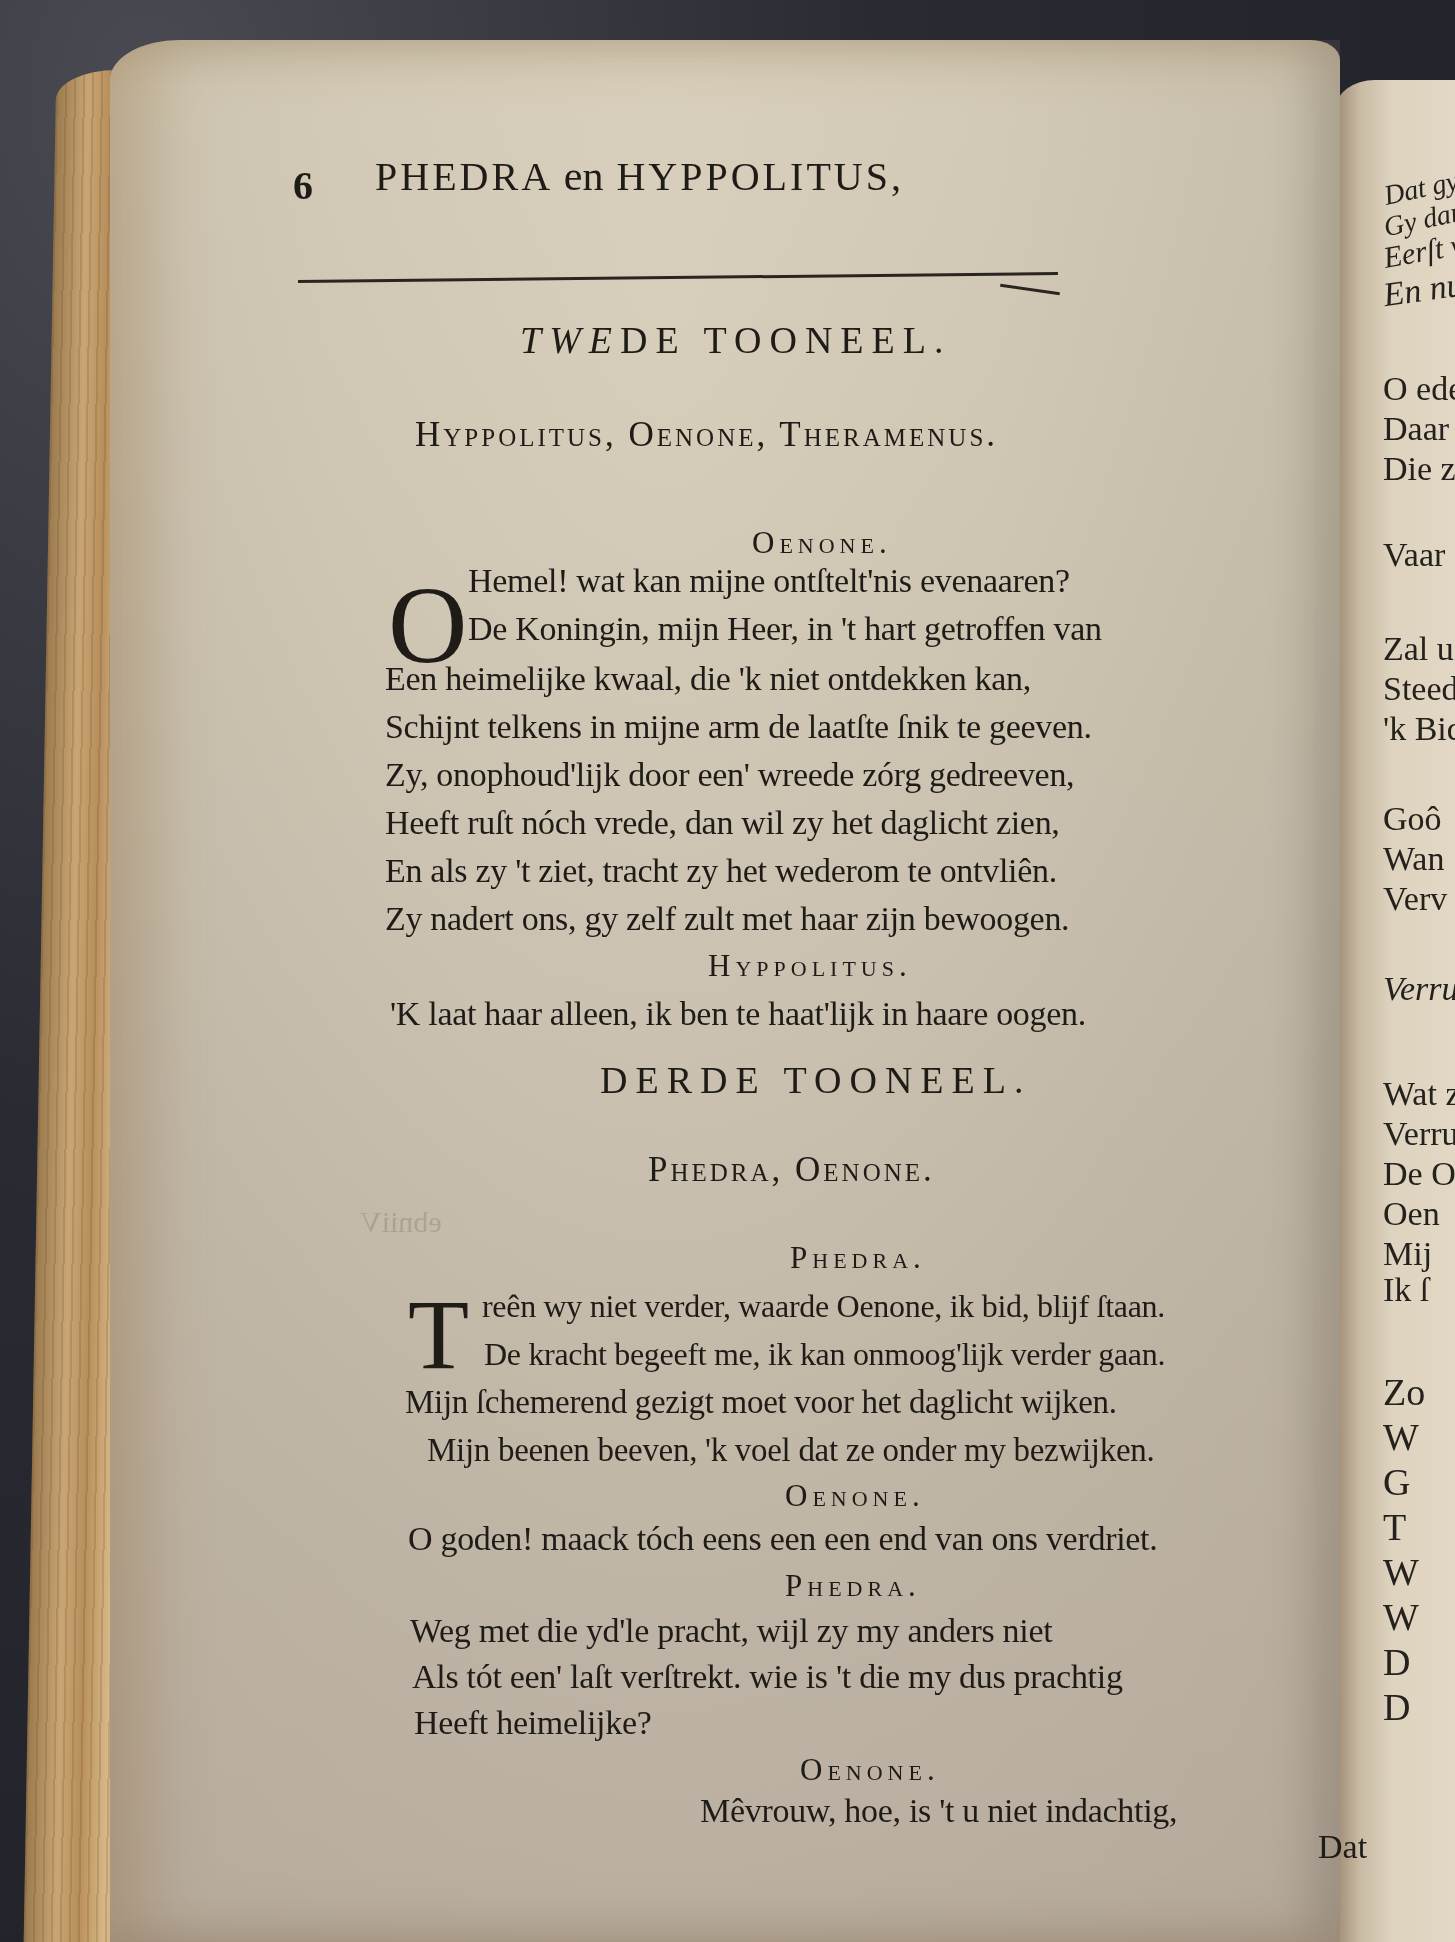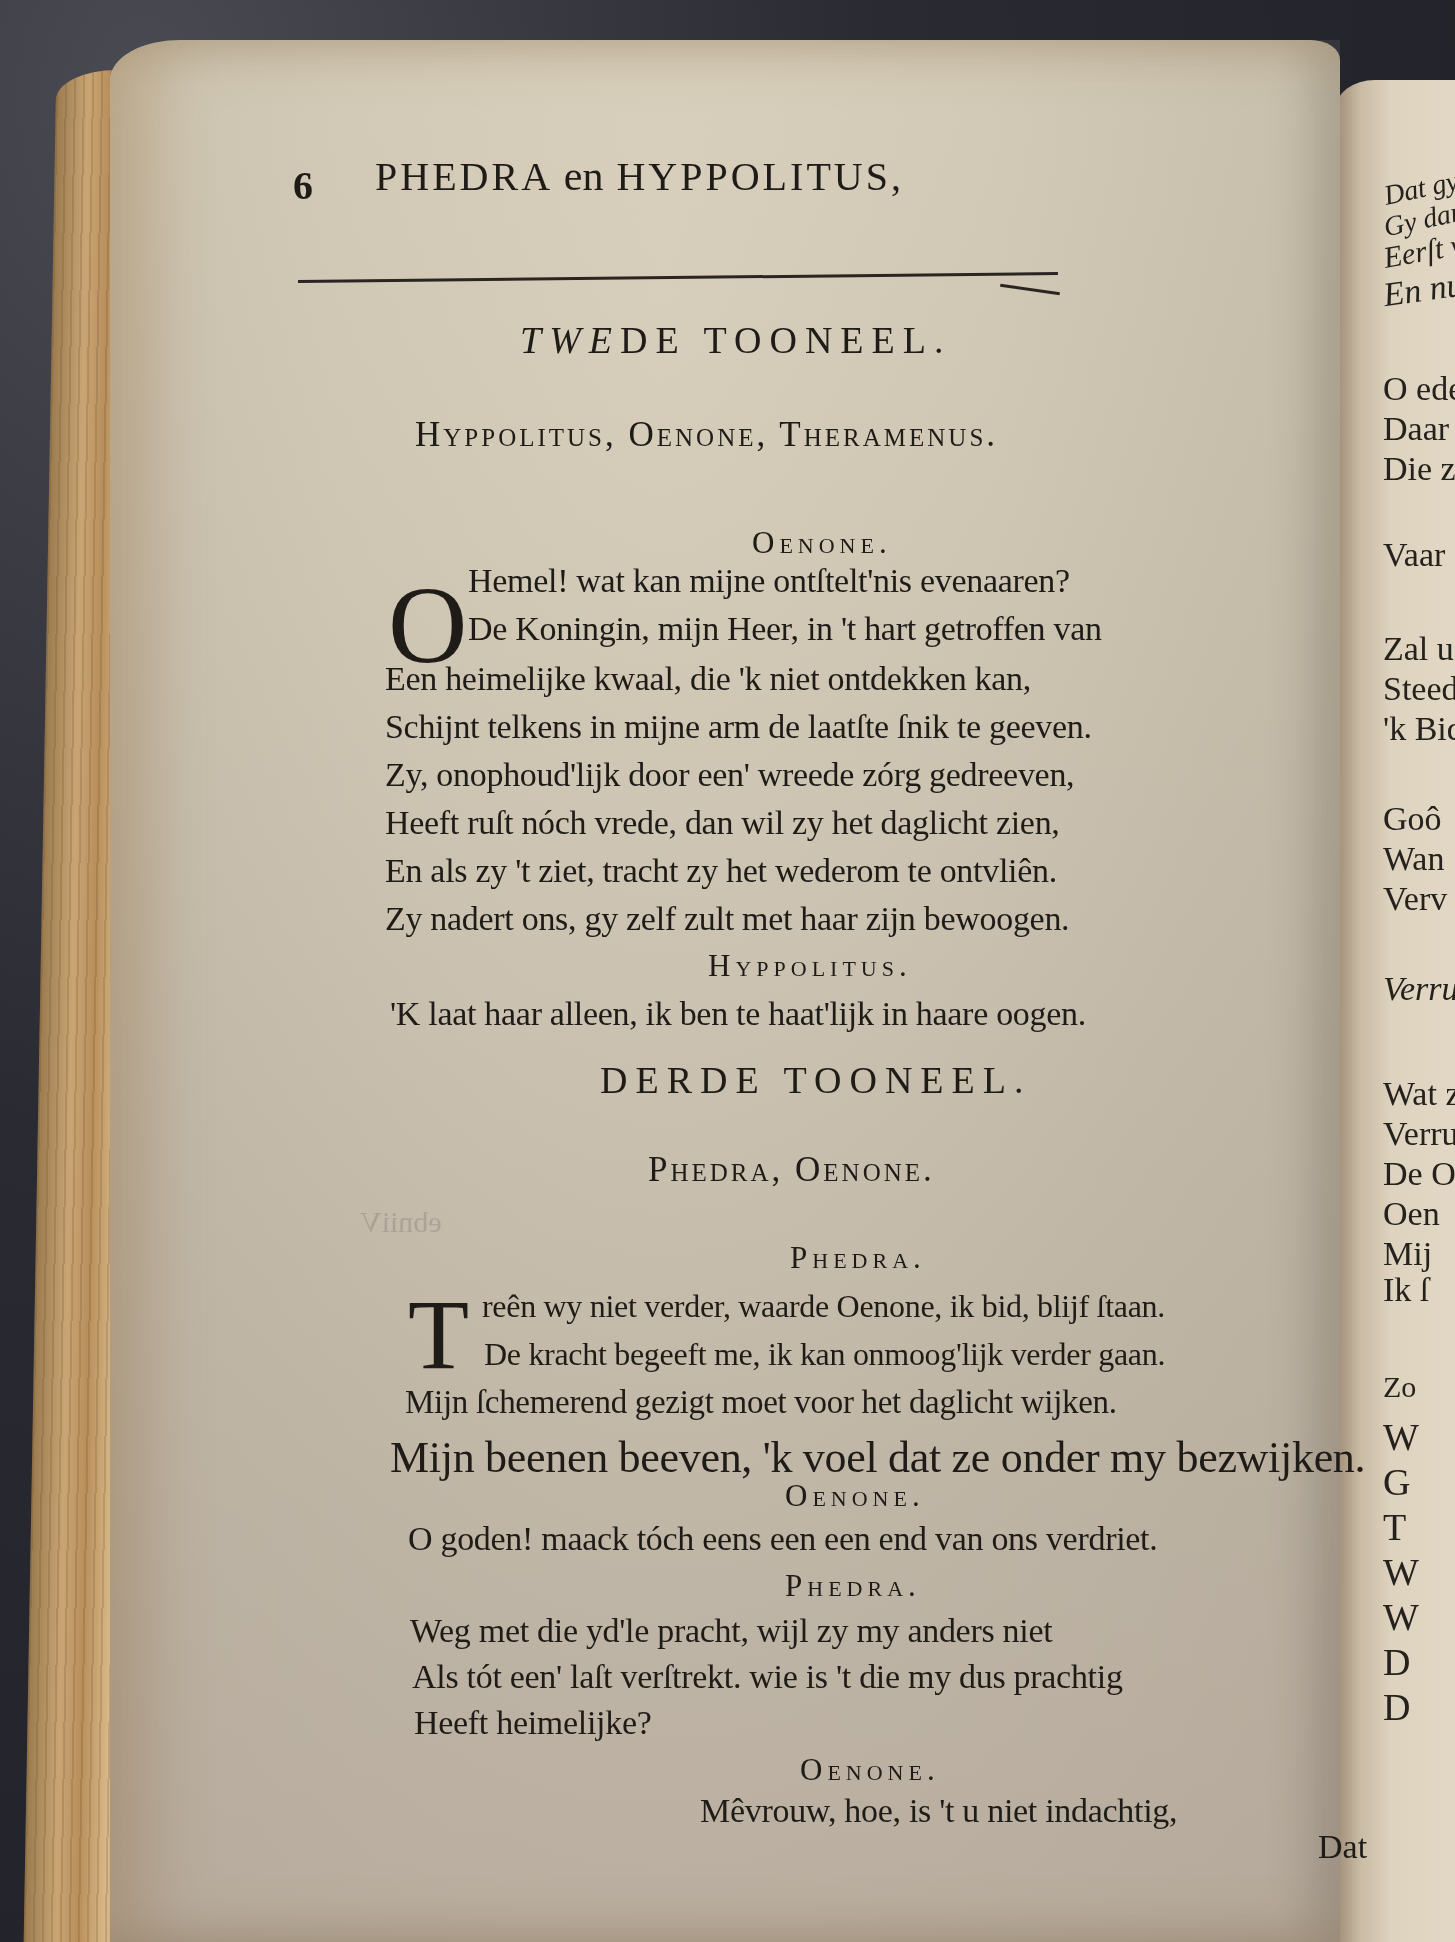--- a/index.html
+++ b/index.html
@@ -98,21 +98,21 @@
   <div class="facing-line" style="top:720px">Goô</div>
   <div class="facing-line" style="top:760px">Wan</div>
   <div class="facing-line" style="top:800px">Verv</div>
   <div class="facing-line ital" style="top:890px">Verru</div>
   <div class="facing-line" style="top:995px">Wat z</div>
   <div class="facing-line" style="top:1035px">Verru</div>
   <div class="facing-line" style="top:1075px">De O</div>
   <div class="facing-line" style="top:1115px">Oen</div>
   <div class="facing-line" style="top:1155px">Mij</div>
   <div class="facing-line" style="top:1191px">Ik ſ</div>
-  <div class="facing-line" style="top:1290px;font-size:30px">Zo</div>
+  <div class="facing-line" style="top:1290px;font-size:38px">Zo</div>
   <div class="facing-line" style="top:1335px;font-size:38px">W</div>
   <div class="facing-line" style="top:1380px;font-size:38px">G</div>
   <div class="facing-line" style="top:1425px;font-size:38px">T</div>
   <div class="facing-line" style="top:1470px;font-size:38px">W</div>
   <div class="facing-line" style="top:1515px;font-size:38px">W</div>
   <div class="facing-line" style="top:1560px;font-size:38px">D</div>
   <div class="facing-line" style="top:1605px;font-size:38px">D</div>
 </div>
 
 <div class="page"></div>
@@ -149,21 +149,21 @@
   <span class="ital"></span><span>DERDE TOONEEL.</span>
 </div>
 <div class="abs cast-line" style="left:648px;top:1150px">Phedra, Oenone.</div>
 <div class="abs ghost" style="left:360px;top:1205px">ebniiV</div>
 
 <div class="abs speaker" style="left:790px;top:1240px">Phedra.</div>
 <div class="abs dropcap" style="left:408px;top:1285px;font-size:100px">T</div>
 <div class="abs verse" style="left:482px;top:1288px;font-size:32px">reên wy niet verder, waarde Oenone, ik bid, blijf ſtaan.</div>
 <div class="abs verse" style="left:484px;top:1336px;font-size:32px">De kracht begeeft me, ik kan onmoog'lijk verder gaan.</div>
 <div class="abs verse" style="left:405px;top:1384px;font-size:33px">Mijn ſchemerend gezigt moet voor het daglicht wijken.</div>
-<div class="abs verse" style="left:390px;top:1432px;font-size:44px">Mijn beenen beeven, 'k voel dat ze onder my bezwijken.</div>
+<div class="abs verse" style="left:427px;top:1432px;font-size:33px">Mijn beenen beeven, 'k voel dat ze onder my bezwijken.</div>
 
 <div class="abs speaker" style="left:785px;top:1478px">Oenone.</div>
 <div class="abs verse" style="left:408px;top:1520px">O goden! maack tóch eens een een end van ons verdriet.</div>
 
 <div class="abs speaker" style="left:785px;top:1568px">Phedra.</div>
 <div class="abs verse" style="left:410px;top:1612px">Weg met die yd'le pracht, wijl zy my anders niet</div>
 <div class="abs verse" style="left:412px;top:1658px">Als tót een' laſt verſtrekt. wie is 't die my dus prachtig</div>
 <div class="abs verse" style="left:414px;top:1704px">Heeft heimelijke?</div>
 
 <div class="abs speaker" style="left:800px;top:1752px">Oenone.</div>

